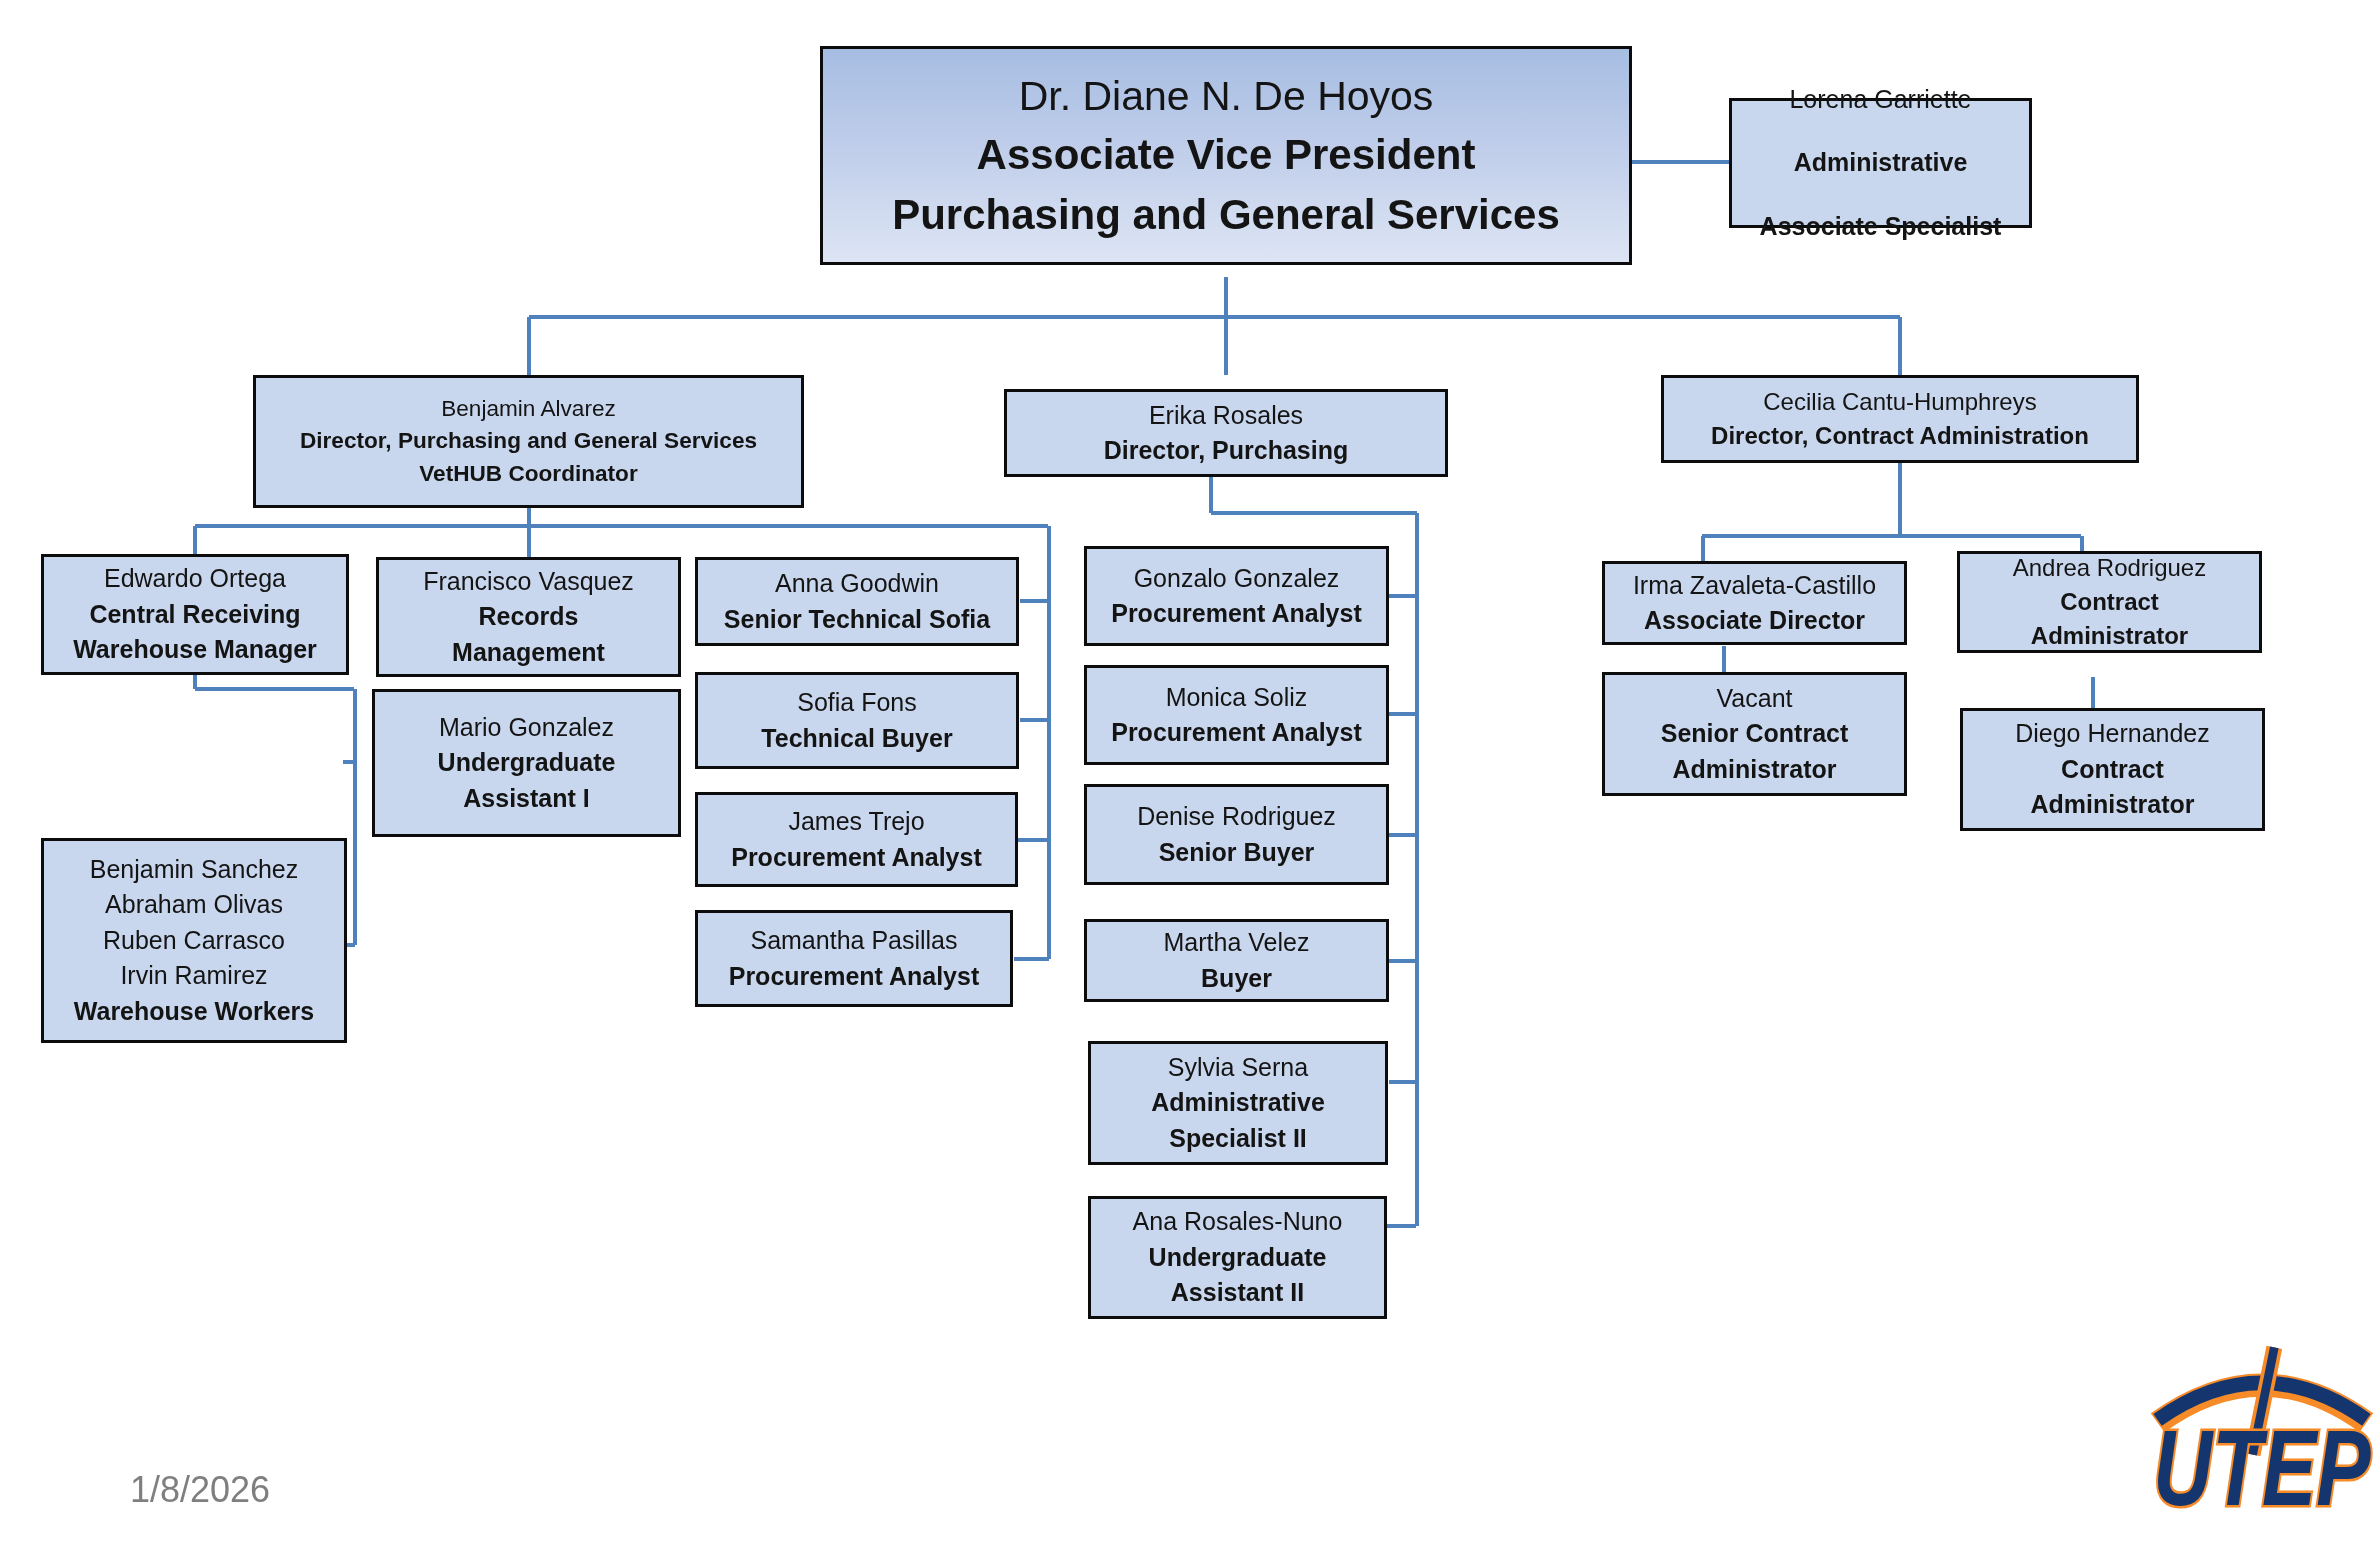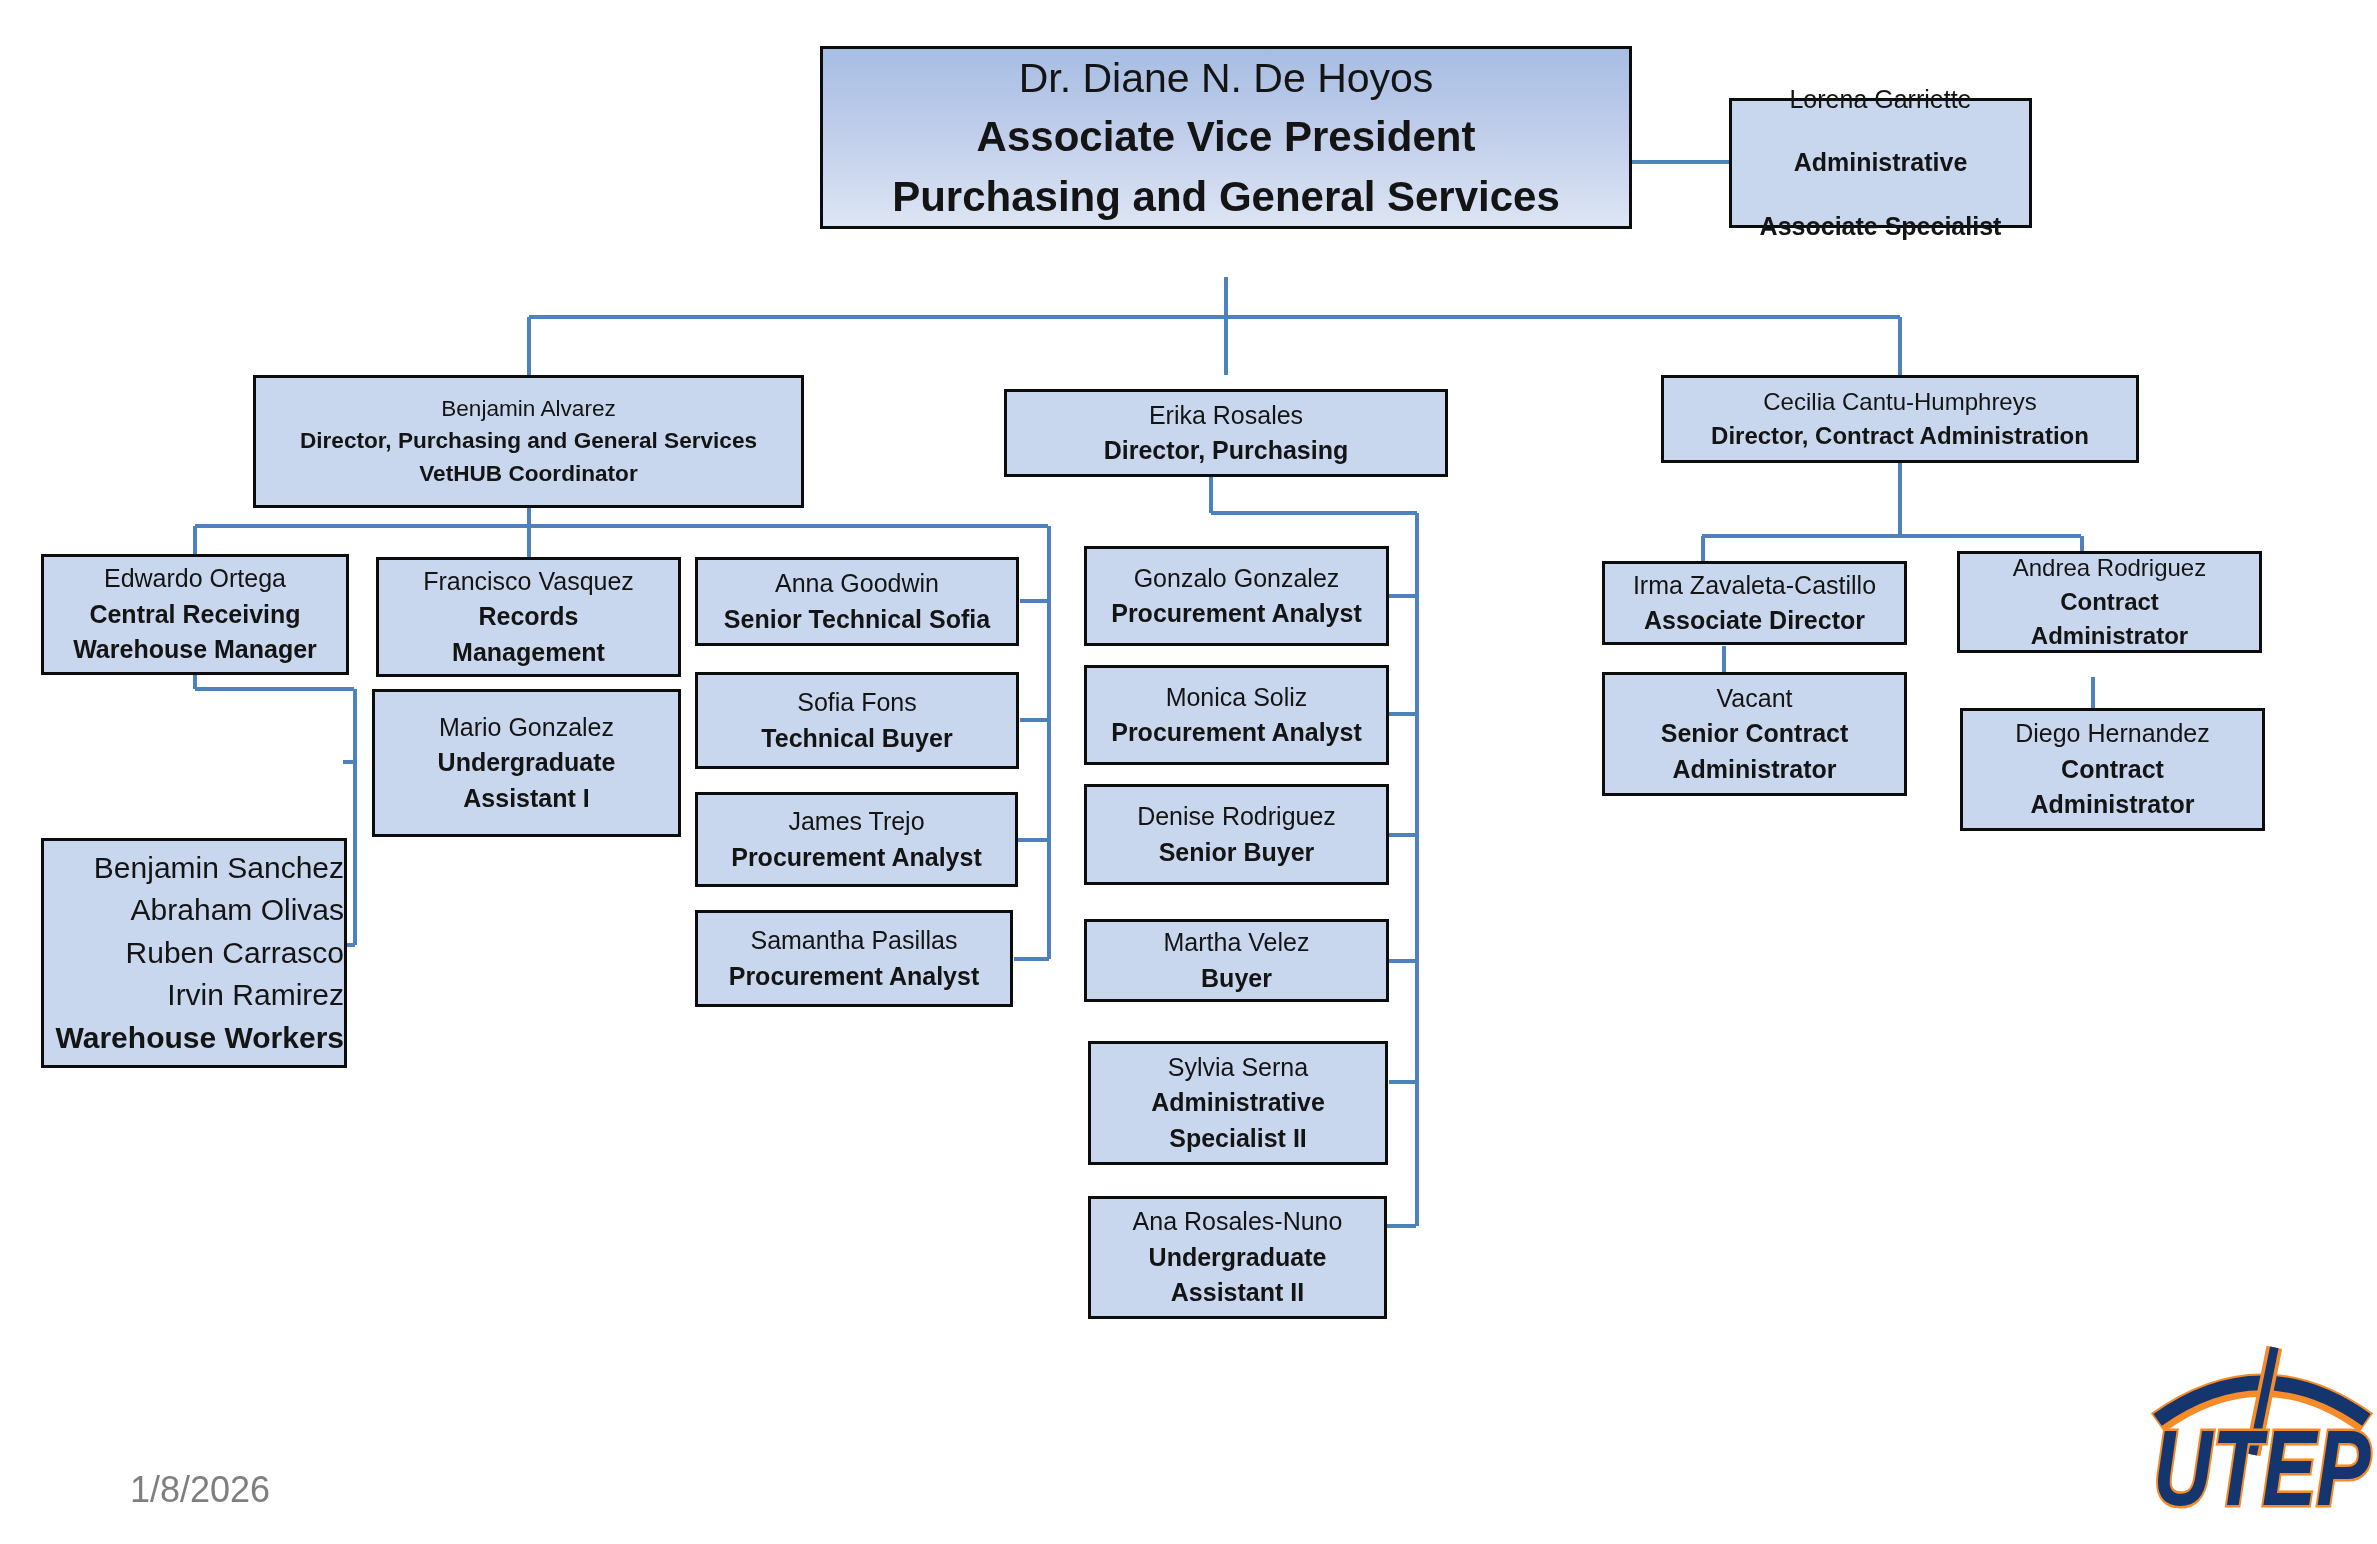--- a/index.html
+++ b/index.html
@@ -69,21 +69,21 @@
     <div class="connector" style="left: 1389px; top: 833px; width: 28px; height: 3.8px;"></div>
     <div class="connector" style="left: 1389px; top: 959px; width: 28px; height: 3.8px;"></div>
     <div class="connector" style="left: 1389px; top: 1080px; width: 28px; height: 3.8px;"></div>
     <div class="connector" style="left: 1387px; top: 1224px; width: 29px; height: 3.8px;"></div>
     <div class="connector" style="left: 1898px; top: 463px; width: 3.8px; height: 72px;"></div>
     <div class="connector" style="left: 1702px; top: 534px; width: 379px; height: 3.8px;"></div>
     <div class="connector" style="left: 1701px; top: 536px; width: 3.8px; height: 26px;"></div>
     <div class="connector" style="left: 2080px; top: 536px; width: 3.8px; height: 15px;"></div>
     <div class="connector" style="left: 1722px; top: 646px; width: 3.8px; height: 26.4px;"></div>
     <div class="connector" style="left: 2091px; top: 677px; width: 3.8px; height: 31px;"></div>
-    <div class="node gradient" style="left: 820px; top: 46px; width: 812px; height: 183px; font-size: 41px;">
+    <div class="node gradient" style="left: 820px; top: 46px; width: 812px; height: 219px; font-size: 41px;">
       <div class="line" style="font-size: 41px;">Dr. Diane N. De Hoyos</div>
       <div class="line bold" style="font-size: 42px;">Associate Vice President</div>
       <div class="line bold" style="font-size: 42px;">Purchasing and General Services</div>
     </div>
     <div class="node" style="left: 1729px; top: 98px; width: 303px; height: 130px; font-size: 25px; gap: 28px;">
       <div class="line">Lorena Garriette</div>
       <div class="line bold">Administrative</div>
       <div class="line bold">Associate Specialist</div>
     </div>
     <div class="node" style="left: 253px; top: 375px; width: 551px; height: 133px; font-size: 22.6px;">
@@ -97,21 +97,21 @@
     </div>
     <div class="node" style="left: 1661px; top: 375px; width: 478px; height: 88px; font-size: 24px;">
       <div class="line">Cecilia Cantu-Humphreys</div>
       <div class="line bold">Director, Contract Administration</div>
     </div>
     <div class="node" style="left: 41px; top: 554px; width: 308px; height: 121px; font-size: 25px;">
       <div class="line">Edwardo Ortega</div>
       <div class="line bold">Central Receiving</div>
       <div class="line bold">Warehouse Manager</div>
     </div>
-    <div class="node" style="left: 41px; top: 838px; width: 306px; height: 230px; font-size: 30px; align-items: flex-end;">
+    <div class="node" style="left: 41px; top: 838px; width: 306px; height: 205px; font-size: 25px;">
       <div class="line">Benjamin Sanchez</div>
       <div class="line">Abraham Olivas</div>
       <div class="line">Ruben Carrasco</div>
       <div class="line">Irvin Ramirez</div>
       <div class="line bold">Warehouse Workers</div>
     </div>
     <div class="node" style="left: 376px; top: 557px; width: 305px; height: 120px; font-size: 25px;">
       <div class="line">Francisco Vasquez</div>
       <div class="line bold">Records</div>
       <div class="line bold">Management</div>

